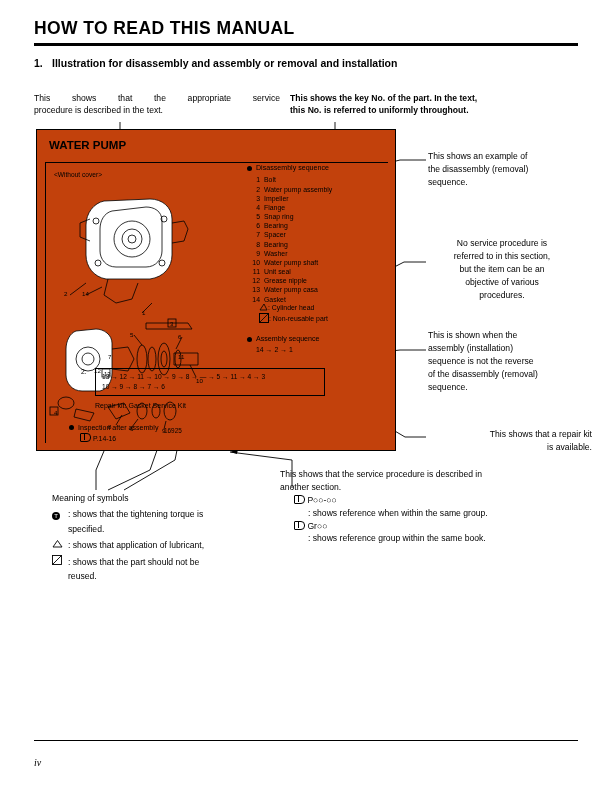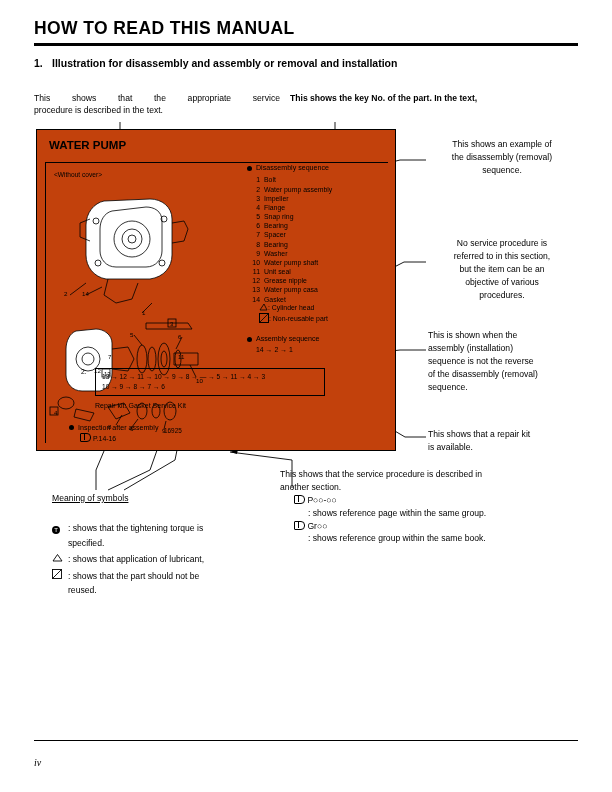--- a/index.html
+++ b/index.html
@@ -219,37 +219,36 @@
     display: block;
   }
 
   
   .anno {
     position: absolute;
     font-size: 8.6px;
     line-height: 1.5;
     width: 148px;
   }
-  .anno-1 { left: 428px; top: 138px; text-align: center; }
+  .anno-1 { left: 428px; top: 150px; }
   .anno-2 { left: 428px; top: 237px; text-align: center; }
   .anno-3 { left: 428px; top: 329px; }
-  .anno-4 { left: 428px; top: 428px; }
+  .anno-4 { left: 444px; top: 428px; text-align: right; }
 
   
   .legend {
     position: absolute;
     left: 52px;
     top: 492px;
     width: 220px;
     font-size: 8.6px;
     line-height: 1.5;
   }
   .legend .hd {
-    margin-bottom: 17px;
-    text-decoration: underline;
+    margin-bottom: 3px;
   }
   .legend .row {
     display: flex;
     margin-bottom: 2px;
   }
   .legend .sym {
     width: 16px;
     flex: none;
     text-align: left;
   }
@@ -350,20 +349,21 @@
   <div class="section-heading">
     <span class="num">1.</span><span>Illustration for disassembly and assembly or removal and installation</span>
   </div>
 
   <div class="note note-left">
     <div class="l1">This  shows  that  the  appropriate  service</div>
     <div>procedure is described in the text.</div>
   </div>
   <div class="note note-right">
     <div>This shows the key No. of the part. In the text,</div>
+    <div>this No. is referred to uniformly throughout.</div>
   </div>
 
   <svg class="page" style="pointer-events:none;" width="612" height="792">
 
     <line x1="120" y1="122" x2="120" y2="136" stroke="#000" stroke-width="0.9"></line>
 
     <path d="M335 122 L335 150 L258 150 L258 170" stroke="#000" stroke-width="0.9" fill="none"></path>
 
     <path d="M426 160 L400 160 L352 172" stroke="#000" stroke-width="0.9" fill="none"></path>
     <polygon points="352,172 360,169 359,174" fill="#000"></polygon>
@@ -624,21 +624,21 @@
     <div class="cont">reused.</div>
   </div>
 
   <div class="bottom-right">
     <div>This shows that the service procedure is described in</div>
     <div>another section.</div>
     <div class="ind">
       <span class="ico-book"></span>
       <span>P○○-○○</span>
     </div>
-    <div class="ind2">: shows reference page within the same group.</div>
+    <div class="ind2">: shows reference when within the same group.</div>
     <div class="ind">
       <span class="ico-book"></span>
       <span>Gr○○</span>
     </div>
     <div class="ind2">: shows reference group within the same book.</div>
   </div>
 
   <div class="footer-rule"></div>
   <div class="folio">iv</div>
 

